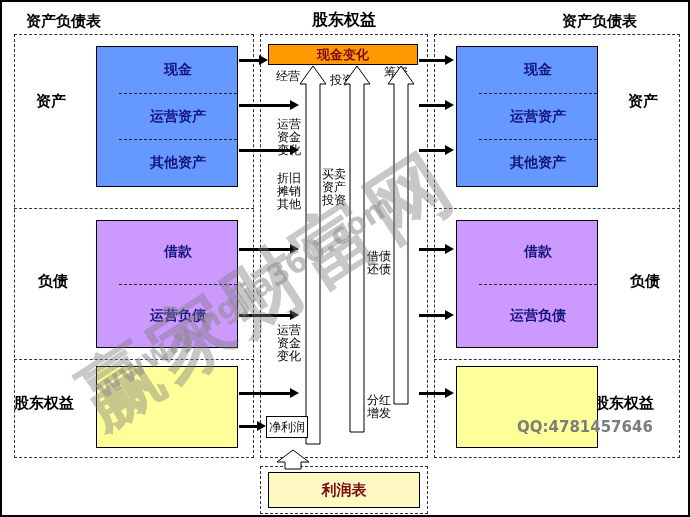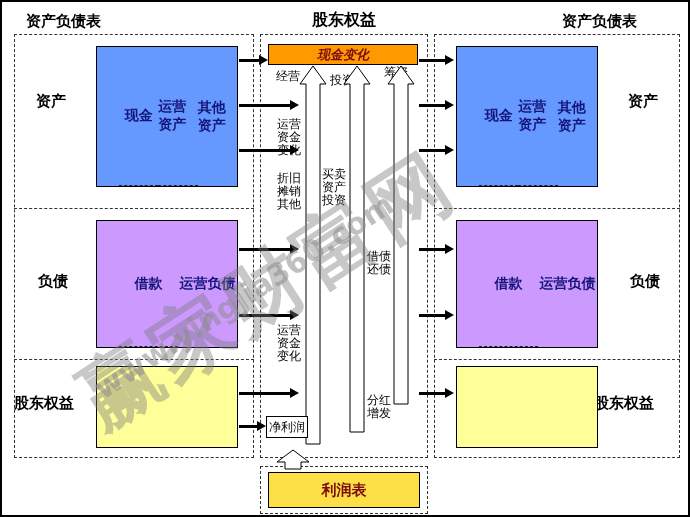--- a/index.html
+++ b/index.html
@@ -18,21 +18,21 @@
   #rg-center{left:258px;top:32px;width:168px;height:424px;}
   #rg-right{left:432px;top:32px;width:246px;height:424px;}
   #rg-income{left:258px;top:464px;width:168px;height:48px;}
   .hdash{position:absolute;border-top:1px dashed #333;height:0;}
   #dv-l1{left:12px;top:206px;width:240px;}
   #dv-l2{left:12px;top:357px;width:240px;}
   #dv-r1{left:432px;top:206px;width:246px;}
   #dv-r2{left:432px;top:357px;width:246px;}
 
   .sheet-box{position:absolute;border:1px solid #000;box-sizing:border-box;
-    display:flex;flex-direction:row;padding-left:22px;}
+    display:flex;flex-direction:column;padding-left:22px;}
   .srow{flex:1;display:flex;align-items:center;justify-content:center;
     font-size:14px;font-weight:bold;color:#14147a;}
   .srow.rb{border-bottom:1px dashed #222;}
   #lb-assets{left:94px;top:44px;width:142px;height:141px;}
   #lb-liab{left:94px;top:218px;width:142px;height:128px;}
   #lb-equity{left:94px;top:364px;width:142px;height:82px;}
   #rb-assets{left:454px;top:44px;width:142px;height:141px;}
   #rb-liab{left:454px;top:218px;width:142px;height:128px;}
   #rb-equity{left:454px;top:364px;width:142px;height:82px;}
 
@@ -132,21 +132,21 @@
     <div class="srow">其他资产</div>
   </div>
   <div class="slabel" id="lbl-liab-r">负债</div>
   <div class="sheet-box" id="rb-liab" style="background: rgb(204, 153, 255);">
     <div class="srow rb">借款</div>
     <div class="srow">运营负债</div>
   </div>
   <div class="slabel" id="lbl-equity-r">股东权益</div>
   <div class="sheet-box" id="rb-equity" style="background: rgb(255, 255, 153);"></div>
 
-  <div id="cash-change" style="background: rgb(255, 153, 0); font-style: italic;">现金变化</div>
+  <div id="cash-change" style="background: rgb(255, 153, 0);">现金变化</div>
   <div class="act" id="act-op">经营</div>
   <div class="act" id="act-inv">投资</div>
   <div class="act" id="act-fin">筹资</div>
 
   <svg id="flow-arrows" viewBox="0 0 690 517">
     <polygon points="311,64 324,82 318,82 318,442 304,442 304,82 298,82"></polygon>
     <polygon points="355,64 368,82 362,82 362,430 348,430 348,82 342,82"></polygon>
     <polygon points="399,64 412,82 406,82 406,402 392,402 392,82 386,82"></polygon>
     <polygon points="291,448 307,460 299,460 299,467 283,467 283,460 275,460"></polygon>
   </svg>
@@ -162,36 +162,37 @@
 投资</div>
   <div class="flabel" id="fl-4">借债
 还债</div>
   <div class="flabel" id="fl-5">运营
 资金
 变化</div>
   <div class="flabel" id="fl-6">分红
 增发</div>
   <div id="net-profit">净利润</div>
 
-  <div id="income-box" style="background: #fde047;">利润表</div>
+  <div id="income-box" style="background: #fef9c3;">利润表</div>
 
   <div class="harrow" id="ha-l1"></div>
   <div class="harrow" id="ha-l2"></div>
   <div class="harrow" id="ha-l3"></div>
   <div class="harrow" id="ha-l4"></div>
   <div class="harrow" id="ha-l5"></div>
   <div class="harrow" id="ha-l6"></div>
   <div class="harrow" id="ha-l7"></div>
   <div class="harrow" id="ha-r1"></div>
   <div class="harrow" id="ha-r2"></div>
   <div class="harrow" id="ha-r3"></div>
   <div class="harrow" id="ha-r4"></div>
   <div class="harrow" id="ha-r5"></div>
   <div class="harrow" id="ha-r6"></div>
 
   <div class="wm" id="wm-brand">赢家财富网</div>
   <div class="wm" id="wm-site">www.yingjia360.com</div>
+  <div class="wm" id="wm-qq">QQ:4781457646</div>
 
   <div class="title" id="title-left">资产负债表</div>
   <div class="title" id="title-center">股东权益</div>
   <div class="title" id="title-right">资产负债表</div>
 
 </div>
 
 </body></html>

